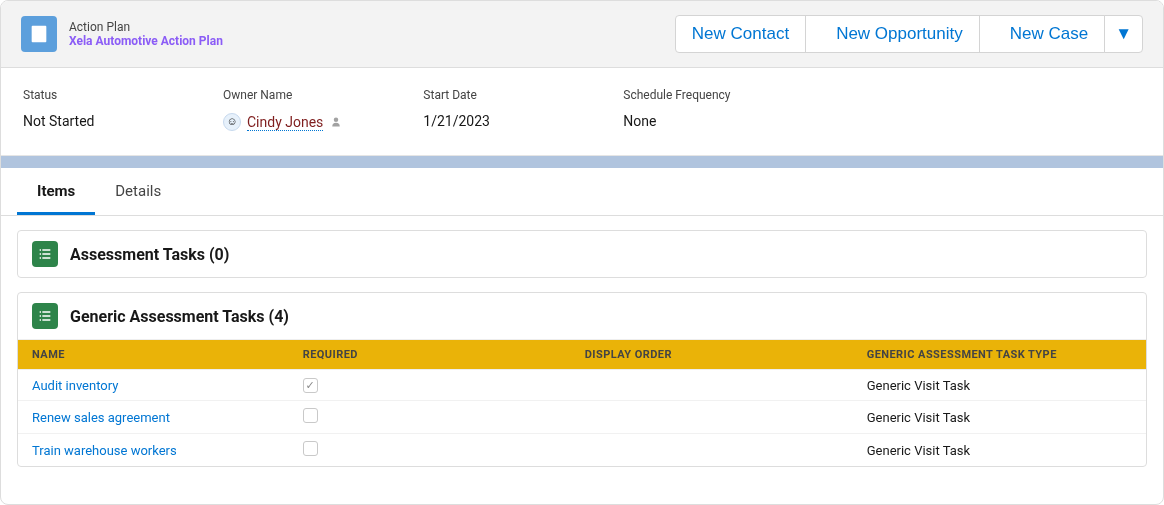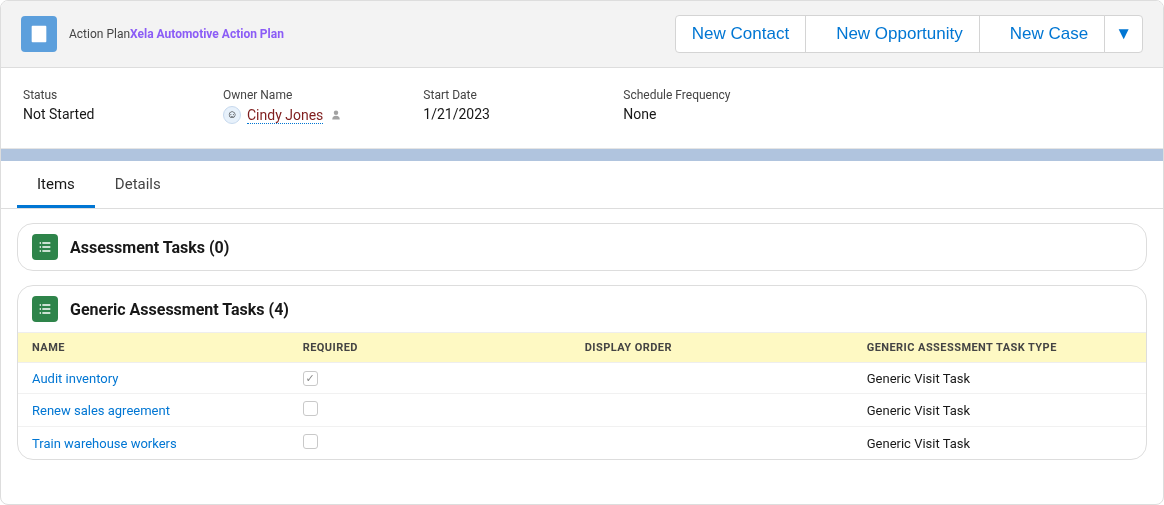--- a/index.html
+++ b/index.html
@@ -23,21 +23,21 @@
       align-items: center;
     }
     .header-left { display: flex; align-items: center; gap: 12px; }
     .record-icon {
       width: 36px; height: 36px;
       background: #5c9fdc;
       border-radius: 4px;
       display: flex; align-items: center; justify-content: center;
     }
     .record-icon svg { width: 22px; height: 22px; fill: #fff; }
-    .header-titles { display: flex; flex-direction: row; }
+    .header-titles { display: flex; flex-direction: column; }
     .object-label { font-size: 12px; color: #444; }
     .record-title { font-size: 12px; font-weight: 700; color: #8b5cf6; }
     .header-actions { display: flex; gap: 0; }
     .btn {
       background: #fff;
       border: 1px solid #d4d4d4;
       color: #0176d3;
       padding: 8px 16px;
       font-size: 17px;
       cursor: pointer;
@@ -49,21 +49,21 @@
     .btn.drop { border-radius: 0 4px 4px 0; padding: 8px 10px; }
     .btn-group { display: flex; }
     .btn-group .btn:first-child { border-radius: 4px 0 0 4px; }
     .fields {
       display: flex;
       gap: 80px;
       padding: 20px 22px 24px;
       background: #fff;
       border-bottom: 1px solid #e5e5e5;
     }
-    .field { display: flex; flex-direction: column; gap: 4px; min-width: 120px; }
+    .field { display: flex; flex-direction: column; gap: 11px; min-width: 120px; }
     .field-label { font-size: 12px; color: #444; }
     .field-value { font-size: 14px; color: #181818; }
     .owner-row { display: flex; align-items: center; gap: 6px; }
     .avatar {
       width: 18px; height: 18px; border-radius: 50%;
       background: #e7f1fb; border: 1px solid #c7d9ee;
       display: inline-block;
       font-size: 11px; line-height: 16px; text-align: center;
     }
     .link {
@@ -83,49 +83,49 @@
       background: #fff;
     }
     .tab {
       padding: 14px 20px 12px;
       font-size: 15px;
       color: #444;
       cursor: pointer;
       border-bottom: 3px solid transparent;
     }
     .tab.active {
-      font-weight: 400;
+      font-weight: 700;
       color: #181818;
       border-bottom-color: #0176d3;
     }
     .content { padding: 14px 16px; display: flex; flex-direction: column; gap: 14px; }
     .card {
       border: 1px solid #ddd;
-      border-radius: 16px;
+      border-radius: 4px;
       background: #fff;
     }
     .card-header {
       display: flex; align-items: center; gap: 12px;
       padding: 10px 14px;
     }
     .section-icon {
       width: 26px; height: 26px; border-radius: 4px;
       background: #2e844a; display: flex; align-items: center; justify-content: center;
     }
     .section-icon svg { width: 16px; height: 16px; fill: #fff; }
     .section-title { font-size: 16px; font-weight: 700; }
     .table { width: 100%; border-collapse: collapse; }
     .table thead th {
       text-align: left;
       font-size: 11px;
       letter-spacing: 0.04em;
       color: #444;
       font-weight: 700;
       text-transform: uppercase;
-      background: #fef9c3;
+      background: #eab308;
       border-top: 1px solid #eee;
       border-bottom: 1px solid #eee;
       padding: 8px 14px;
     }
     .table tbody td {
       padding: 7px 14px;
       border-bottom: 1px solid #f1f1f1;
       font-size: 13px;
     }
     .table tbody tr:last-child td { border-bottom: none; }

